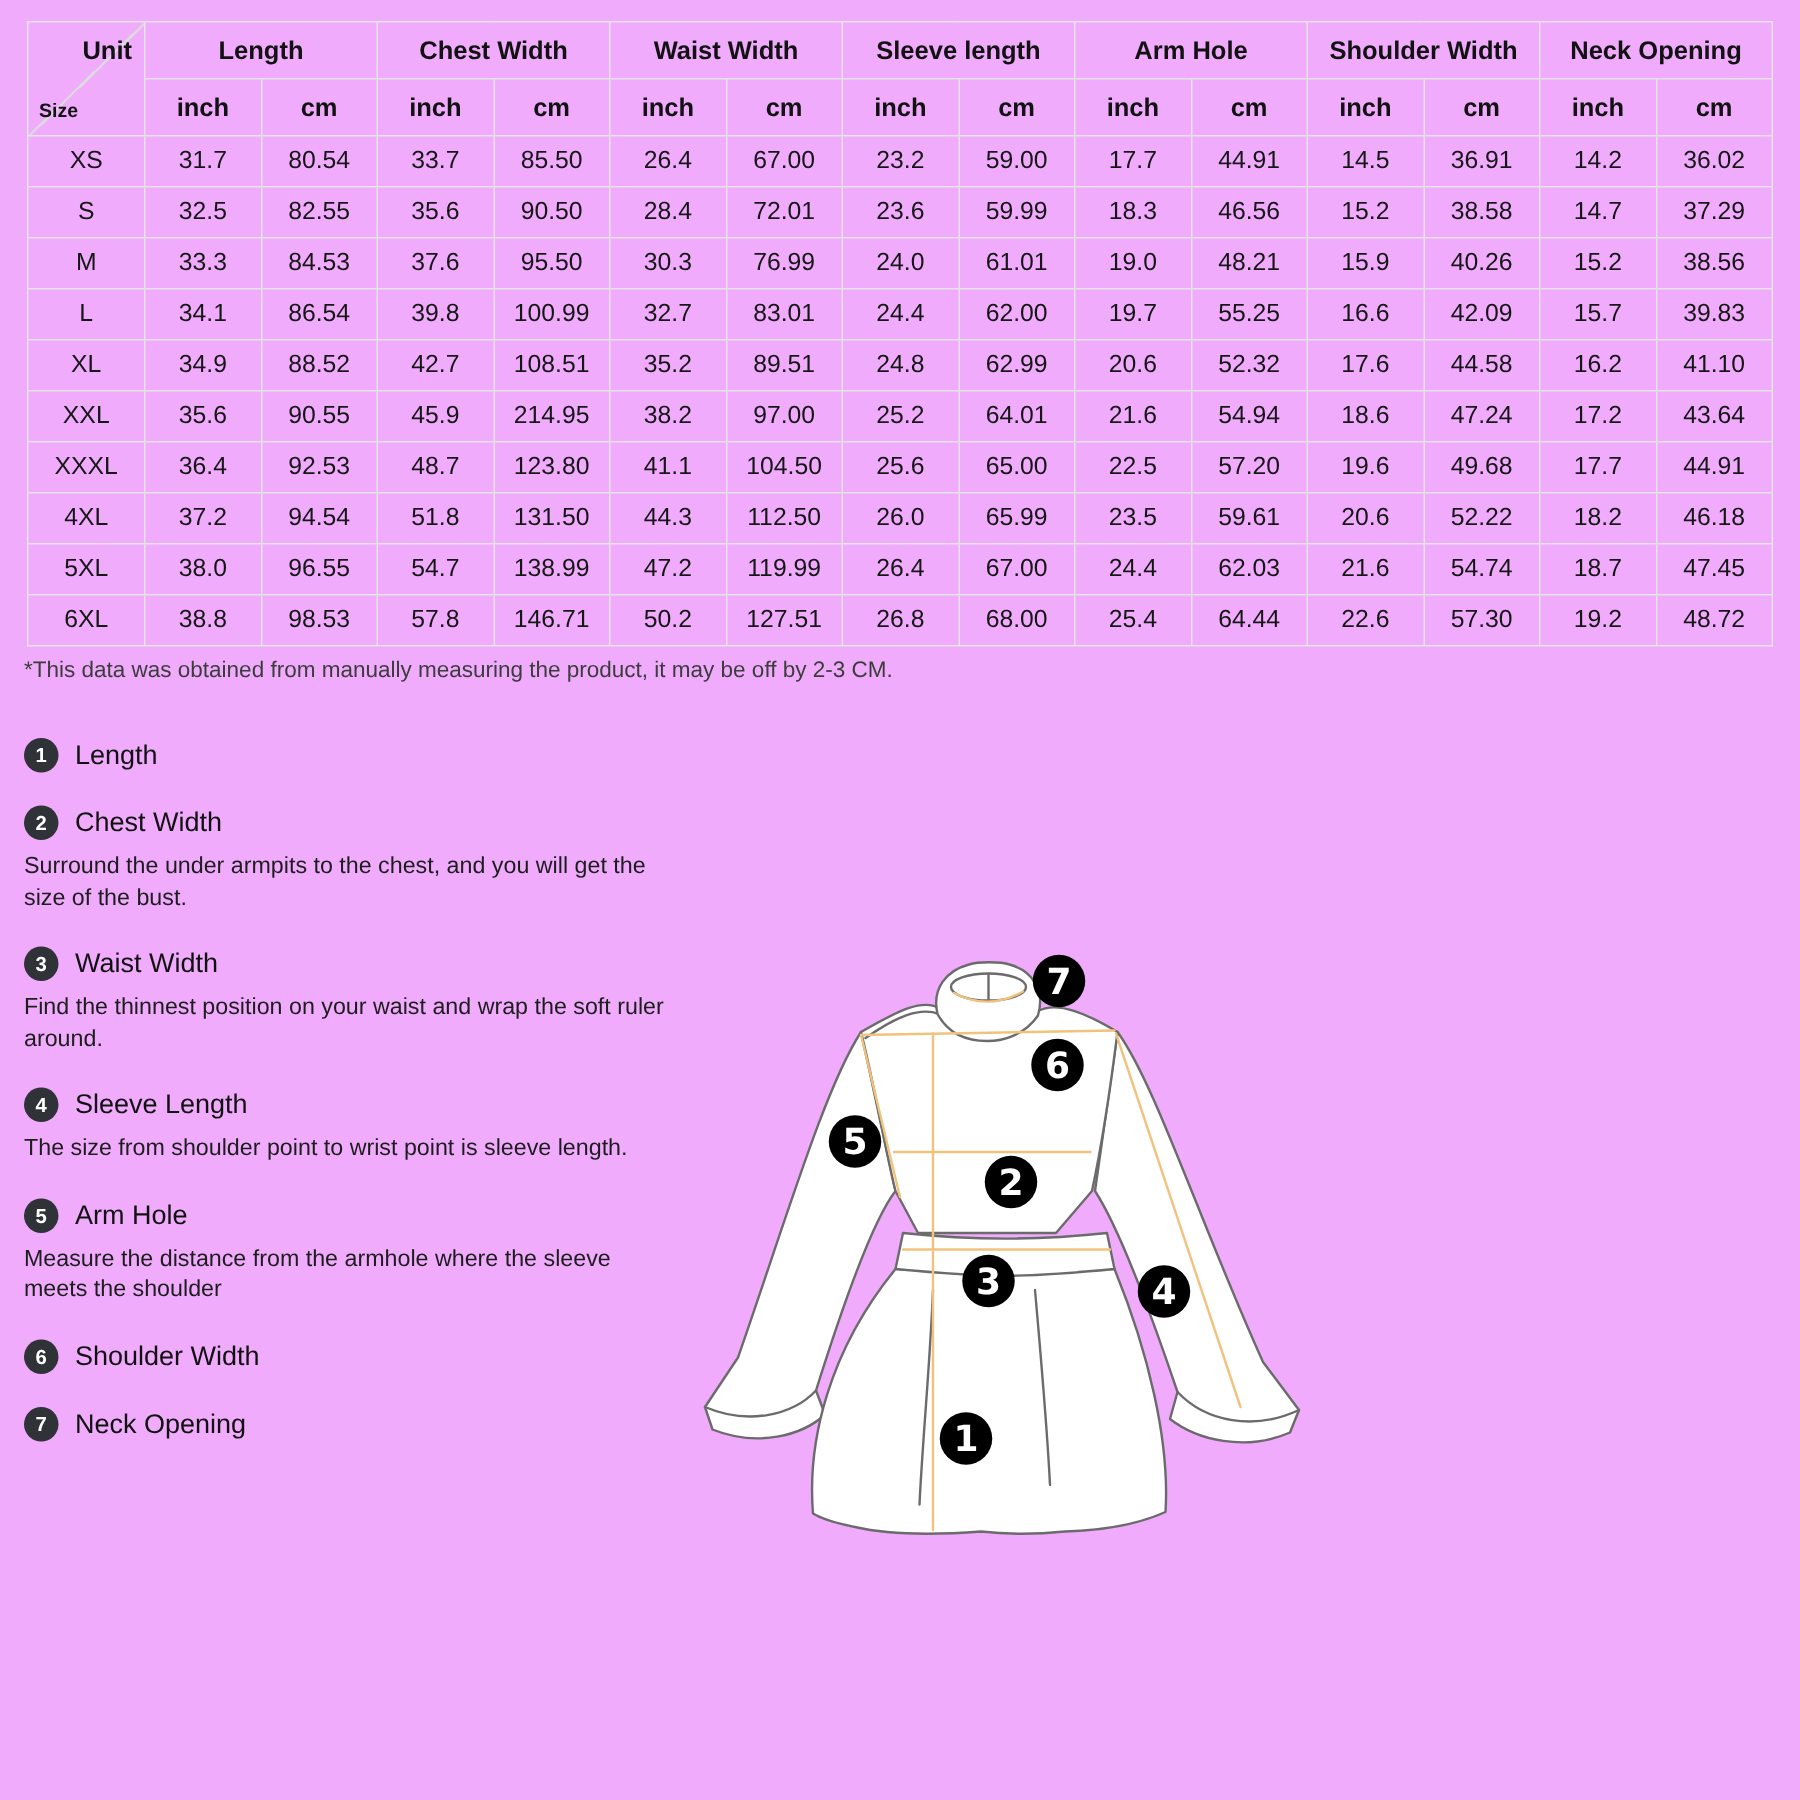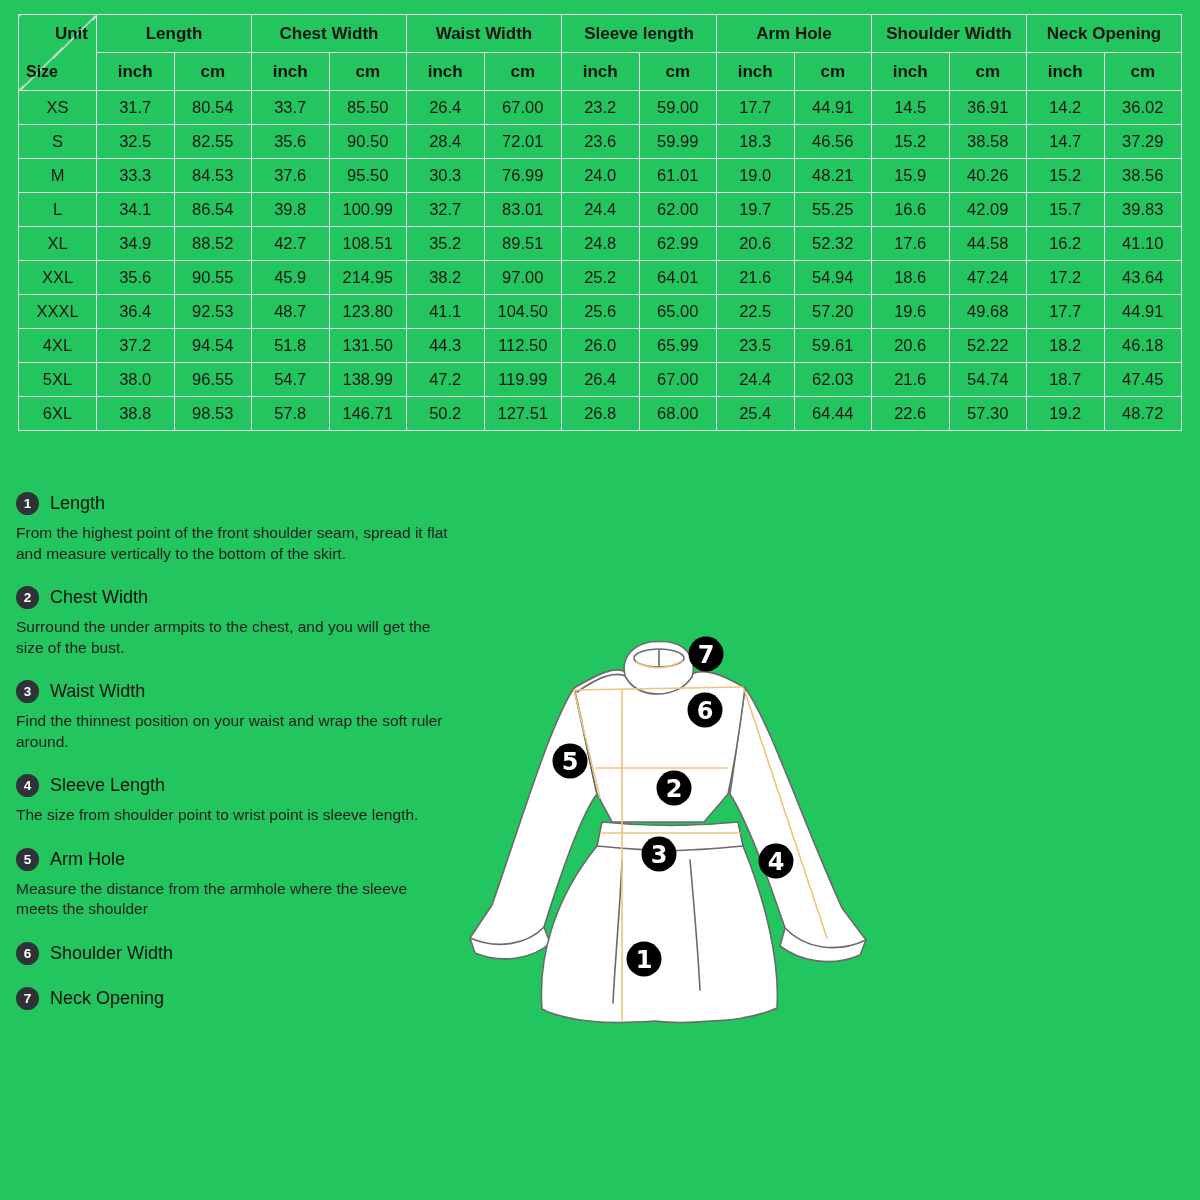--- a/index.html
+++ b/index.html
@@ -5,21 +5,21 @@
   :root{
     --border:#e4e4e4;
     --ink:#141414;
     --badge:#2f3237;
     --guide:#f1c27d;
     --outline:#6b6b6b;
   }
   *{box-sizing:border-box;}
   html,body{margin:0;padding:0;background:#fff;}
   .page{
-    position:relative;width:1200px;height:1200px;background:#22c55e;overflow:hidden;
+    position:relative;width:1200px;height:1200px;background:#f0abfc;overflow:hidden;
     font-family:"Liberation Sans", sans-serif;color:var(--ink);
   }
 
   
   table.size-chart{
     border-collapse:collapse;table-layout:fixed;
     width:1164px;margin:14px 0 0 18px;
   }
   table.size-chart th,table.size-chart td{
     border:1px solid var(--border);text-align:center;vertical-align:middle;
@@ -31,21 +31,21 @@
   }
   th.corner{
     position:relative;
     background:linear-gradient(to bottom right,
       transparent calc(50% - 0.8px),
       #dcdcdc calc(50% - 0.8px),
       #dcdcdc calc(50% + 0.8px),
       transparent calc(50% + 0.8px));
   }
   th.corner .corner-top{position:absolute;top:9px;right:8px;font-size:17px;font-weight:700;}
-  th.corner .corner-bottom{position:absolute;bottom:9px;left:7px;font-size:16px;font-weight:700;}
+  th.corner .corner-bottom{position:absolute;bottom:9px;left:7px;font-size:13px;font-weight:700;}
 
   .footnote{margin:7px 0 0 16px;font-size:15px;color:#3c3c3c;}
 
   
   .guide-left{position:absolute;left:16px;top:470px;width:440px;}
   .guide-title{font-size:21.5px;font-weight:400;color:#000;margin:0 0 0 0;line-height:26px;}
   .guide-item-head{display:flex;align-items:center;margin-top:22px;}
   .badge{
     display:inline-flex;flex:0 0 auto;width:23px;height:23px;border-radius:50%;
     background:var(--badge);color:#fff;font-size:13.5px;font-weight:700;
@@ -270,29 +270,29 @@
           <td>25.4</td>
           <td>64.44</td>
           <td>22.6</td>
           <td>57.30</td>
           <td>19.2</td>
           <td>48.72</td>
         </tr>
       </tbody>
   </table>
 
+  <p class="footnote">*This data was obtained from manually measuring the product, it may be off by 2-3 CM.</p>
 
   <div class="guide-left">
     <div id="guide-items">
         <div class="guide-item">
           <div class="guide-item-head">
             <span class="badge">1</span>
             <span class="guide-label">Length</span>
           </div>
-          <p class="guide-text">From the highest point of the front shoulder seam, spread it flat and measure vertically to the bottom of the skirt.</p>
         </div>
         <div class="guide-item">
           <div class="guide-item-head">
             <span class="badge">2</span>
             <span class="guide-label">Chest Width</span>
           </div>
           <p class="guide-text">Surround the under armpits to the chest, and you will get the size of the bust.</p>
         </div>
         <div class="guide-item">
           <div class="guide-item-head">

